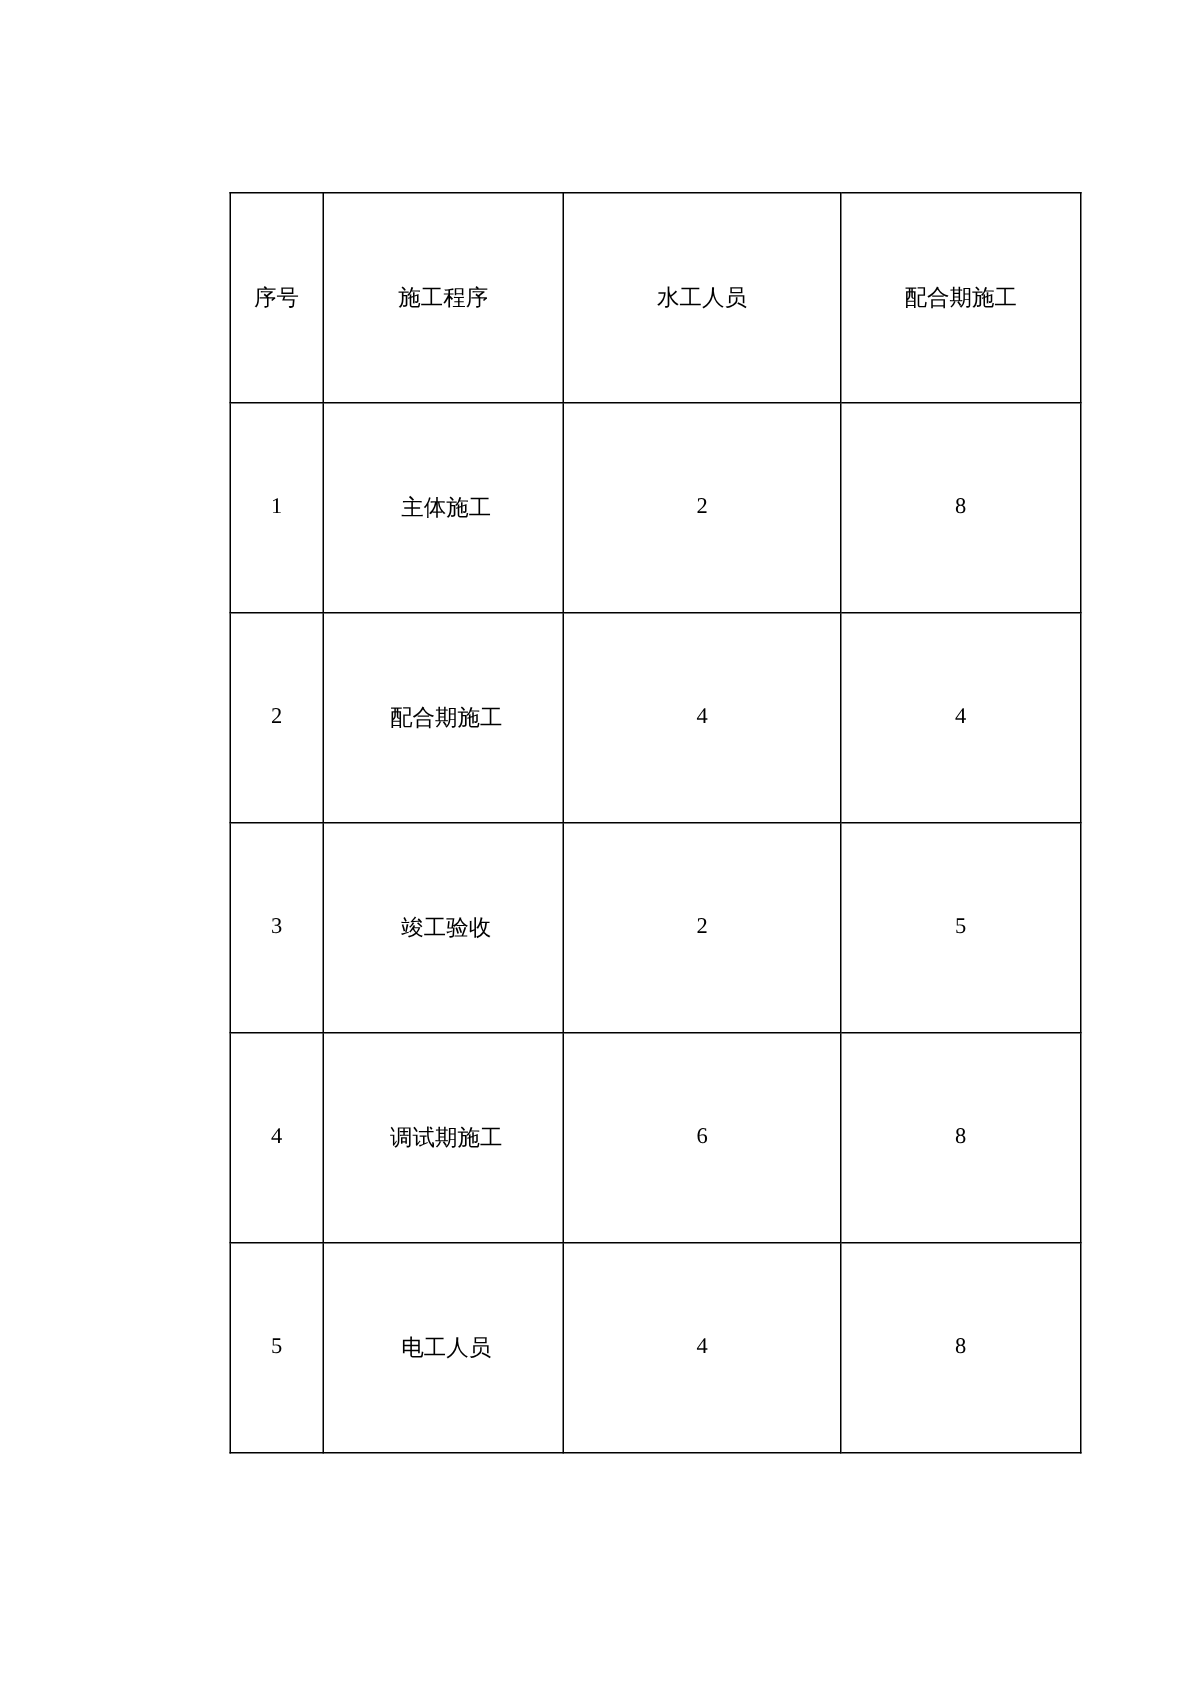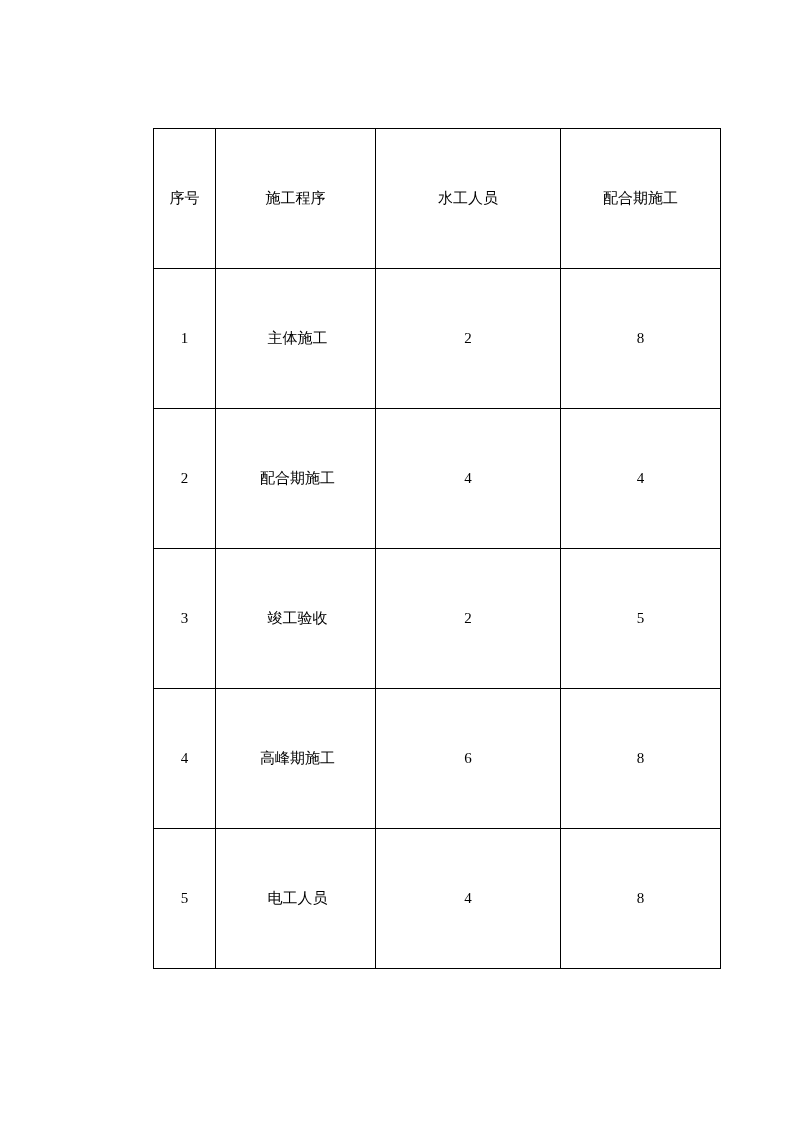--- a/index.html
+++ b/index.html
@@ -75,21 +75,21 @@
       <td class="col-elec">4</td>
     </tr>
     <tr>
       <td class="col-seq">3</td>
       <td class="col-proc proc-cell">竣工验收</td>
       <td class="col-water">2</td>
       <td class="col-elec">5</td>
     </tr>
     <tr>
       <td class="col-seq">4</td>
-      <td class="col-proc proc-cell">高峰期施工</td>
+      <td class="col-proc proc-cell">调试期施工</td>
       <td class="col-water">6</td>
       <td class="col-elec">8</td>
     </tr>
     <tr>
       <td class="col-seq">5</td>
       <td class="col-proc proc-cell">电工人员</td>
       <td class="col-water">4</td>
       <td class="col-elec">8</td>
     </tr>
   </tbody>

